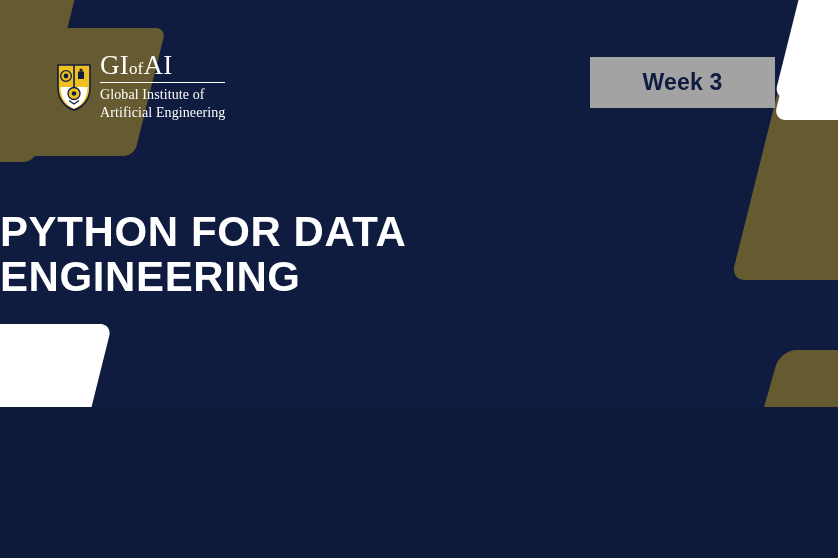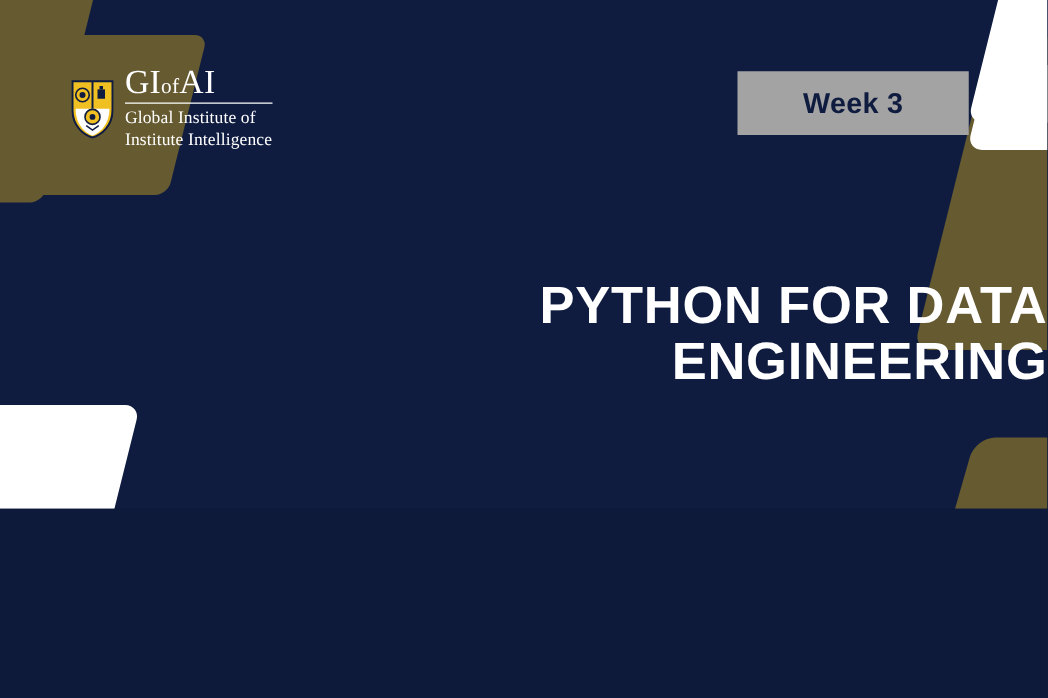--- a/index.html
+++ b/index.html
@@ -168,23 +168,23 @@
     color: #0f1c40;
     font-size: 23px;
     font-weight: bold;
     letter-spacing: 0.2px;
   }
 
   
   .title-wrap {
     position: absolute;
     left: 0;
-    top: 222px;
+    top: 210px;
     width: 838px;
-    text-align: right;
+    text-align: left;
     z-index: 5;
   }
   .title {
     display: inline-block;
     max-width: 430px;
     color: #ffffff;
     font-size: 42px;
     font-weight: bold;
     line-height: 1.06;
     letter-spacing: 0.6px;
@@ -221,21 +221,21 @@
       <circle cx="17" cy="30.5" r="6" fill="#f0bf22" stroke="#0f1c40" stroke-width="1.3"></circle>
       <circle cx="17" cy="30.5" r="2.3" fill="#0f1c40"></circle>
       <path d="M12 37.5 L17 41 L22 37.5" fill="none" stroke="#0f1c40" stroke-width="1.2"></path>
     </svg>
     <div class="logo-text">
       <div class="logo-wordmark">
         <span>GI</span><span class="small">of</span><span>AI</span>
       </div>
       <div class="logo-rule"></div>
       <div class="logo-sub">Global Institute of</div>
-      <div class="logo-sub">Institute Intelligence</div>
+      <div class="logo-sub">Artificial Engineering</div>
     </div>
   </div>
 
   <div class="week-badge">
     <span>Week 3</span>
   </div>
 
   <div class="title-wrap">
     <div class="title">Python for Data Engineering</div>
   </div>

